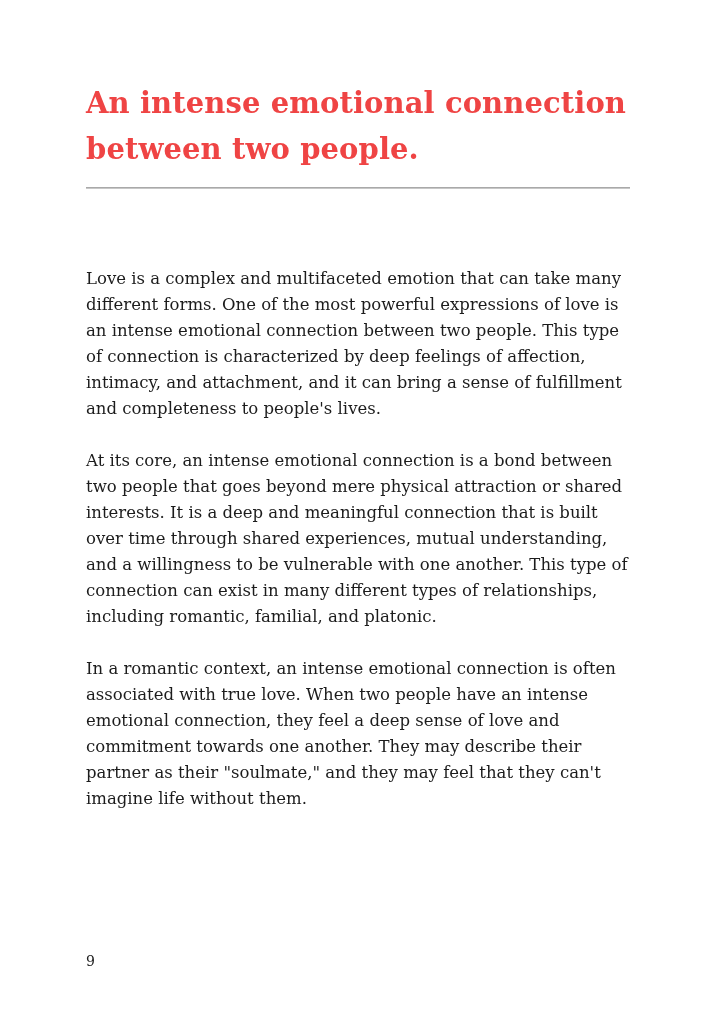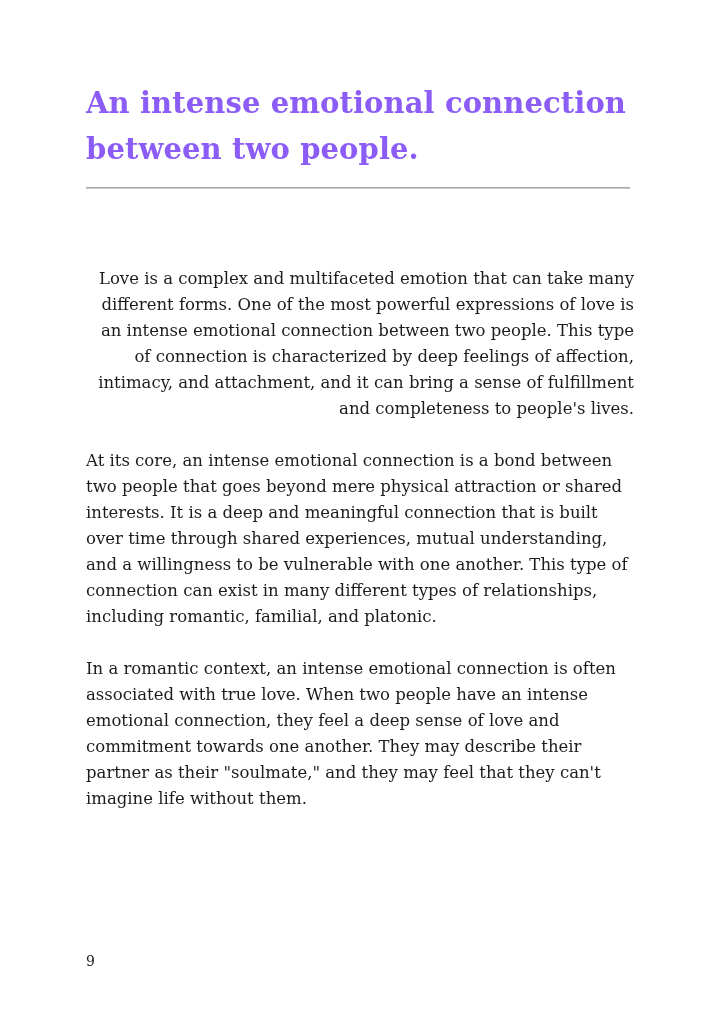--- a/index.html
+++ b/index.html
@@ -21,39 +21,38 @@
     left: 86px;
     top: 0;
     width: 548px;
   }
   h1.doc-title {
     margin: 0;
     padding-top: 80px;
     font-size: 29px;
     line-height: 46px;
     font-weight: 700;
-    color: #8b5cf6;
+    color: #ef4444;
     letter-spacing: 0.1px;
   }
   .divider {
     border: none;
     height: 2px;
     background: linear-gradient(#9a9a9a, #d6d6d6);
     margin: 15px 0 0 0;
     width: 544px;
   }
   .body-text p {
     margin: 0 0 26px 0;
     font-size: 16.5px;
     line-height: 26px;
     color: #1c1c1c;
   }
   .body-text p:first-child {
     margin-top: 77px;
-    text-align: right;
   }
   .page-number {
     position: absolute;
     left: 86px;
     top: 951px;
     font-size: 14px;
     line-height: 20px;
     color: #222222;
   }
 </style>

